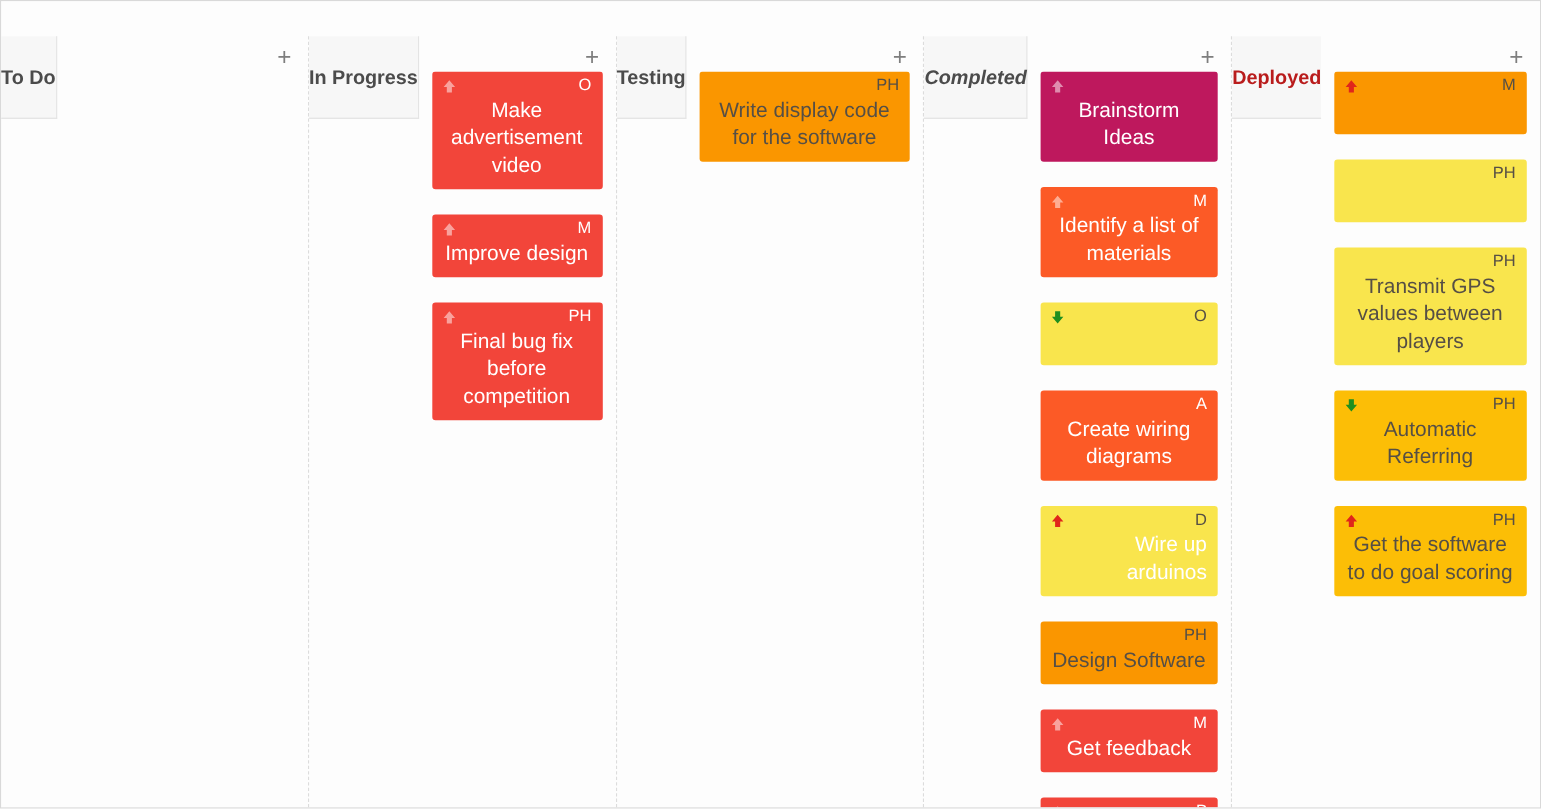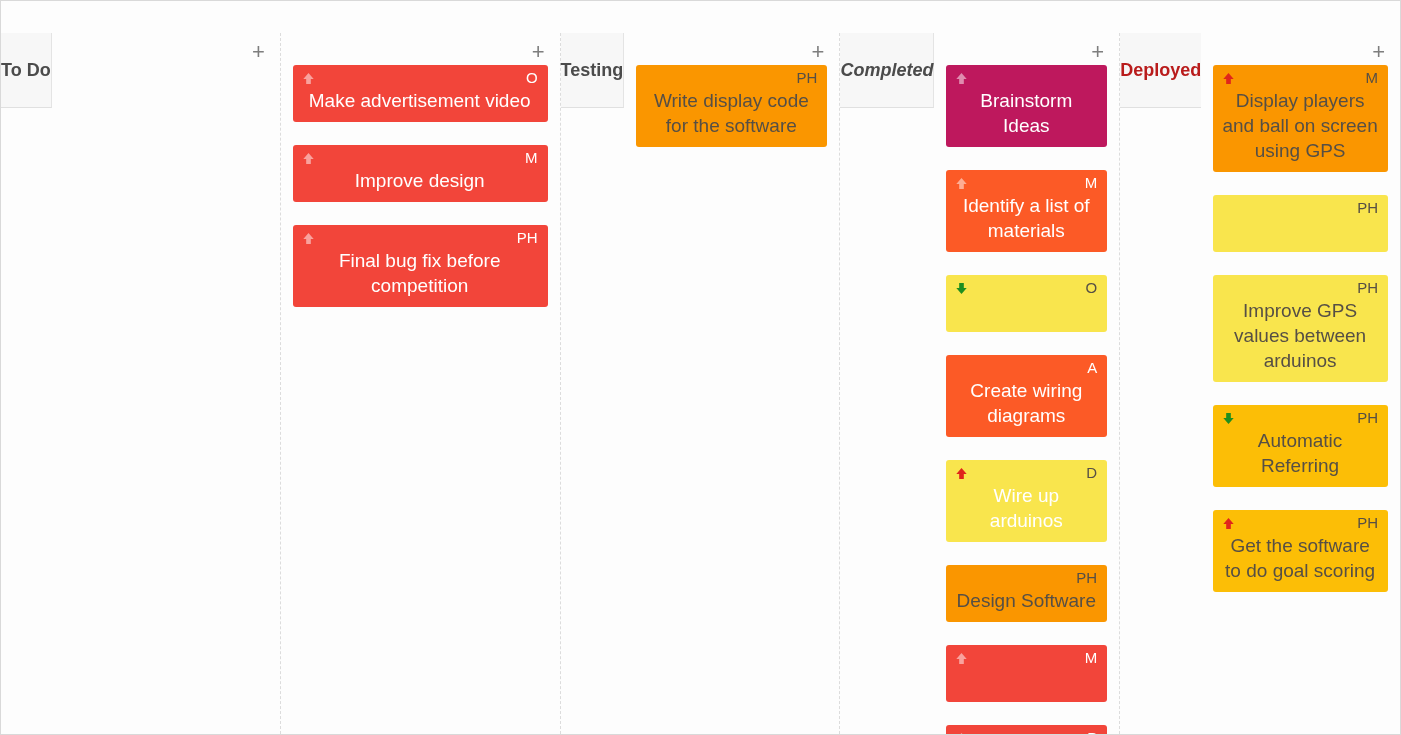--- a/index.html
+++ b/index.html
@@ -44,20 +44,23 @@
     </div>
     <div class="col-body">
       <div class="add-row">
         <button class="add-btn">+</button>
       </div>
       <div class="card-list"></div>
     </div>
   </div>
 
   <div class="column">
+    <div class="col-header">
+      <span class="title" style="color: rgb(75, 75, 75);">In Progress</span>
+    </div>
     <div class="col-body">
       <div class="add-row">
         <button class="add-btn">+</button>
       </div>
       <div class="card-list">
   <div class="card" style="background: rgb(242, 69, 58);">
     <div class="card-top">
       <svg class="arrow" width="13" height="13" viewBox="0 0 14 14">
         <path d="M7 1 L12.6 7.6 H9.5 V13 H4.5 V7.6 H1.4 Z" fill="rgba(255,255,255,0.5)"></path>
       </svg>
@@ -159,40 +162,41 @@
     <div class="card-title">Create wiring diagrams</div>
   </div>
 
   <div class="card dark-text" style="background: rgb(249, 229, 77);">
     <div class="card-top">
       <svg class="arrow" width="13" height="13" viewBox="0 0 14 14">
         <path d="M7 1 L12.6 7.6 H9.5 V13 H4.5 V7.6 H1.4 Z" fill="#E0251B"></path>
       </svg>
       <span class="initials">D</span>
     </div>
-    <div class="card-title" style="color: rgb(255, 255, 255);">Wire up arduinos</div>
+    <div class="card-title" style="color: rgb(255, 255, 255); text-align: right;">Wire up arduinos</div>
   </div>
 
   <div class="card dark-text" style="background: rgb(250, 150, 0);">
     <div class="card-top">
       <svg class="arrow" width="13" height="13" viewBox="0 0 14 14" style="visibility: hidden;">
         <path d="M7 1 L12.6 7.6 H9.5 V13 H4.5 V7.6 H1.4 Z"></path>
       </svg>
       <span class="initials">PH</span>
     </div>
     <div class="card-title">Design Software</div>
   </div>
 
   <div class="card" style="background: rgb(242, 69, 58);">
     <div class="card-top">
       <svg class="arrow" width="13" height="13" viewBox="0 0 14 14">
         <path d="M7 1 L12.6 7.6 H9.5 V13 H4.5 V7.6 H1.4 Z" fill="rgba(255,255,255,0.5)"></path>
       </svg>
       <span class="initials">M</span>
     </div>
+    <div class="card-title">Get feedback</div>
   </div>
 
   <div class="card" style="background: rgb(242, 69, 58);">
     <div class="card-top">
       <svg class="arrow" width="13" height="13" viewBox="0 0 14 14">
         <path d="M7 1 L12.6 7.6 H9.5 V13 H4.5 V7.6 H1.4 Z" fill="rgba(255,255,255,0.5)"></path>
       </svg>
       <span class="initials">P</span>
     </div>
     <div class="card-title">Get video wiring</div>
@@ -210,40 +214,39 @@
         <button class="add-btn">+</button>
       </div>
       <div class="card-list">
   <div class="card dark-text" style="background: rgb(250, 150, 0);">
     <div class="card-top">
       <svg class="arrow" width="13" height="13" viewBox="0 0 14 14">
         <path d="M7 1 L12.6 7.6 H9.5 V13 H4.5 V7.6 H1.4 Z" fill="#E0251B"></path>
       </svg>
       <span class="initials">M</span>
     </div>
-    <div class="card-title">Display players and ball on screen using GPS</div>
-  </div>
-
-  <div class="card dark-text" style="background: rgb(249, 229, 77);">
-    <div class="card-top">
-      <svg class="arrow" width="13" height="13" viewBox="0 0 14 14" style="visibility: hidden;">
-        <path d="M7 1 L12.6 7.6 H9.5 V13 H4.5 V7.6 H1.4 Z"></path>
-      </svg>
-      <span class="initials">PH</span>
-    </div>
-  </div>
-
-  <div class="card dark-text" style="background: rgb(249, 229, 77);">
-    <div class="card-top">
-      <svg class="arrow" width="13" height="13" viewBox="0 0 14 14" style="visibility: hidden;">
-        <path d="M7 1 L12.6 7.6 H9.5 V13 H4.5 V7.6 H1.4 Z"></path>
-      </svg>
-      <span class="initials">PH</span>
-    </div>
-    <div class="card-title">Improve GPS values between arduinos</div>
+  </div>
+
+  <div class="card dark-text" style="background: rgb(249, 229, 77);">
+    <div class="card-top">
+      <svg class="arrow" width="13" height="13" viewBox="0 0 14 14" style="visibility: hidden;">
+        <path d="M7 1 L12.6 7.6 H9.5 V13 H4.5 V7.6 H1.4 Z"></path>
+      </svg>
+      <span class="initials">PH</span>
+    </div>
+  </div>
+
+  <div class="card dark-text" style="background: rgb(249, 229, 77);">
+    <div class="card-top">
+      <svg class="arrow" width="13" height="13" viewBox="0 0 14 14" style="visibility: hidden;">
+        <path d="M7 1 L12.6 7.6 H9.5 V13 H4.5 V7.6 H1.4 Z"></path>
+      </svg>
+      <span class="initials">PH</span>
+    </div>
+    <div class="card-title">Transmit GPS values between players</div>
   </div>
 
   <div class="card dark-text" style="background: rgb(252, 190, 6);">
     <div class="card-top">
       <svg class="arrow down" width="13" height="13" viewBox="0 0 14 14">
         <path d="M7 1 L12.6 7.6 H9.5 V13 H4.5 V7.6 H1.4 Z" fill="#1F8F1F"></path>
       </svg>
       <span class="initials">PH</span>
     </div>
     <div class="card-title">Automatic Referring</div>

